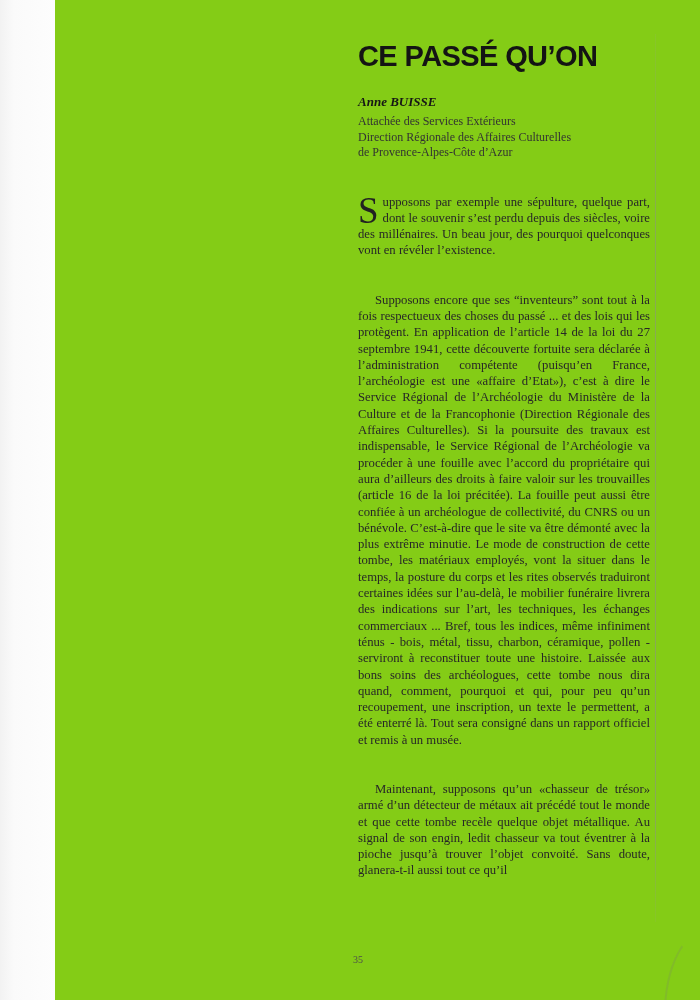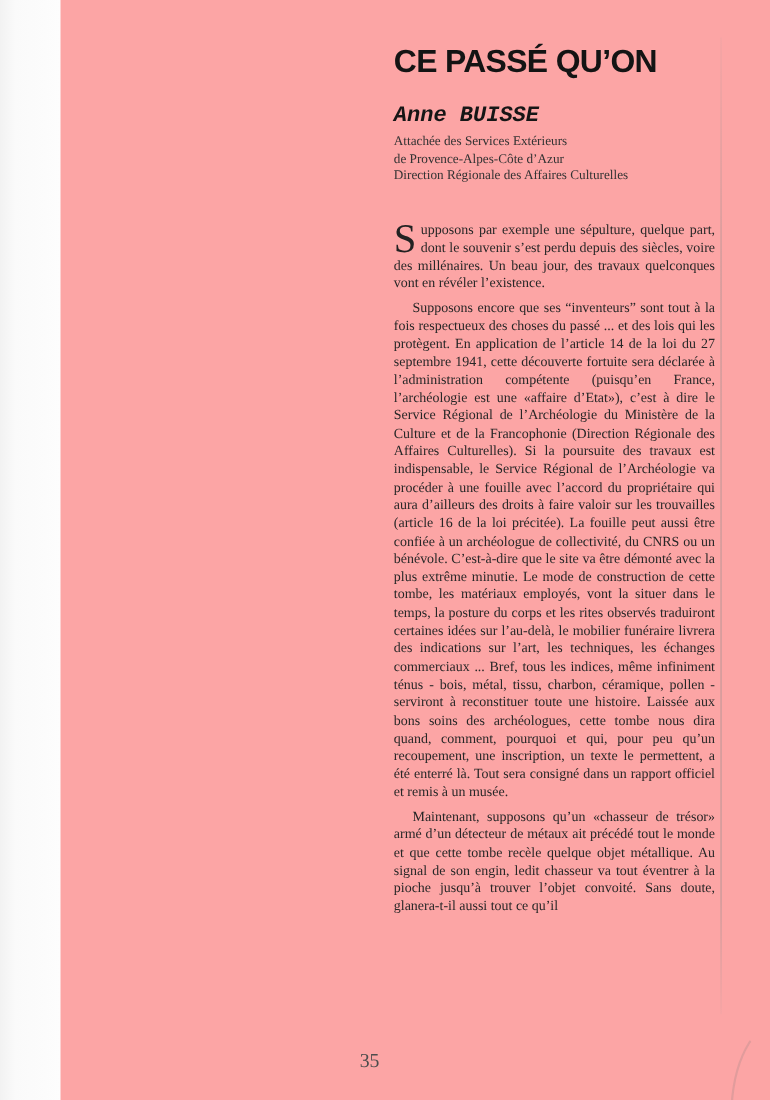--- a/index.html
+++ b/index.html
@@ -1,21 +1,21 @@
 <!DOCTYPE html>
 <html><head>
 <meta charset="utf-8">
 <style>
   * { margin: 0; padding: 0; box-sizing: border-box; }
   html, body { background: #e9e9e9; }
   .stage {
     position: relative;
     width: 700px;
     height: 1000px;
-    background: #fca5a5;
+    background: #84cc16;
     overflow: hidden;
     font-family: "Liberation Serif", serif;
   }
   
   .stage::before {
     content: "";
     position: absolute;
     left: 0; top: 0; bottom: 0;
     width: 55px;
     background: linear-gradient(90deg, #f2f2f2 0px, #fafafa 14px, #fdfdfd 55px);
@@ -31,41 +31,41 @@
   .article-title {
     font-family: "Liberation Sans", sans-serif;
     font-weight: 800;
     font-size: 29px;
     line-height: 33px;
     letter-spacing: -0.6px;
     color: #141414;
   }
   .author-name {
     margin-top: 21px;
-    font-family: Liberation Mono, monospace;
+    font-family: Liberation Serif, serif;
     font-style: italic;
     font-weight: 700;
-    font-size: 20px;
+    font-size: 13px;
     color: #161616;
   }
   .affiliation-block {
     margin-top: 4px;
     font-size: 12px;
     line-height: 15.5px;
     color: #333333;
   }
   .article-body {
     margin-top: 33px;
     font-size: 12.7px;
     line-height: 16.3px;
     text-align: justify;
     color: #272727;
   }
   .article-body p + p {
-    margin-top: 6px;
+    margin-top: 33px;
     text-indent: 17px;
   }
   .drop-cap {
     float: left;
     font-size: 37px;
     line-height: 29px;
     padding: 2px 4px 0 0;
     color: #222222;
   }
   .column-rule {
@@ -75,25 +75,25 @@
     width: 1px;
     height: 888px;
     background: linear-gradient(180deg,
       rgba(160,160,160,0.12) 0%,
       rgba(140,140,140,0.50) 22%,
       rgba(140,140,140,0.55) 88%,
       rgba(160,160,160,0.10) 100%);
   }
   .page-number {
     position: absolute;
-    left: 316px;
+    left: 338px;
     top: 954px;
     width: 40px;
     text-align: center;
-    font-size: 18px;
+    font-size: 10px;
     color: #4d4d4d;
   }
   
   .scan-curl {
     position: absolute;
     left: 664px;
     top: 928px;
     width: 90px;
     height: 170px;
     border: 2px solid transparent;
@@ -110,26 +110,26 @@
   <div class="article-column">
 
     <h1 class="article-title">
       <div>CE PASSÉ QU’ON</div>
     </h1>
 
     <div class="author-name">Anne BUISSE</div>
 
     <div class="affiliation-block">
       <div>Attachée des Services Extérieurs</div>
+      <div>Direction Régionale des Affaires Culturelles</div>
       <div>de Provence-Alpes-Côte d’Azur</div>
-      <div>Direction Régionale des Affaires Culturelles</div>
     </div>
 
     <div class="article-body">
-      <p><span class="drop-cap">S</span><span>upposons par exemple une sépulture, quelque part, dont le souvenir s’est perdu depuis des siècles, voire des millénaires. Un beau jour, des travaux quelconques vont en révéler l’existence.</span></p>
+      <p><span class="drop-cap">S</span><span>upposons par exemple une sépulture, quelque part, dont le souvenir s’est perdu depuis des siècles, voire des millénaires. Un beau jour, des pourquoi quelconques vont en révéler l’existence.</span></p>
 
       <p>Supposons encore que ses “inventeurs” sont tout à la fois respectueux des choses du passé ... et des lois qui les protègent. En application de l’article 14 de la loi du 27 septembre 1941, cette découverte fortuite sera déclarée à l’administration compétente (puisqu’en France, l’archéologie est une «affaire d’Etat»), c’est à dire le Service Régional de l’Archéologie du Ministère de la Culture et de la Francophonie (Direction Régionale des Affaires Culturelles). Si la poursuite des travaux est indispensable, le Service Régional de l’Archéologie va procéder à une fouille avec l’accord du propriétaire qui aura d’ailleurs des droits à faire valoir sur les trouvailles (article 16 de la loi précitée). La fouille peut aussi être confiée à un archéologue de collectivité, du CNRS ou un bénévole. C’est-à-dire que le site va être démonté avec la plus extrême minutie. Le mode de construction de cette tombe, les matériaux employés, vont la situer dans le temps, la posture du corps et les rites observés traduiront certaines idées sur l’au-delà, le mobilier funéraire livrera des indications sur l’art, les techniques, les échanges commerciaux ... Bref, tous les indices, même infiniment ténus - bois, métal, tissu, charbon, céramique, pollen - serviront à reconstituer toute une histoire. Laissée aux bons soins des archéologues, cette tombe nous dira quand, comment, pourquoi et qui, pour peu qu’un recoupement, une inscription, un texte le permettent, a été enterré là. Tout sera consigné dans un rapport officiel et remis à un musée.</p>
 
       <p>Maintenant, supposons qu’un «chasseur de trésor» armé d’un détecteur de métaux ait précédé tout le monde et que cette tombe recèle quelque objet métallique. Au signal de son engin, ledit chasseur va tout éventrer à la pioche jusqu’à trouver l’objet convoité. Sans doute, glanera-t-il aussi tout ce qu’il</p>
     </div>
 
   </div>
 
   <div class="column-rule"></div>
 

